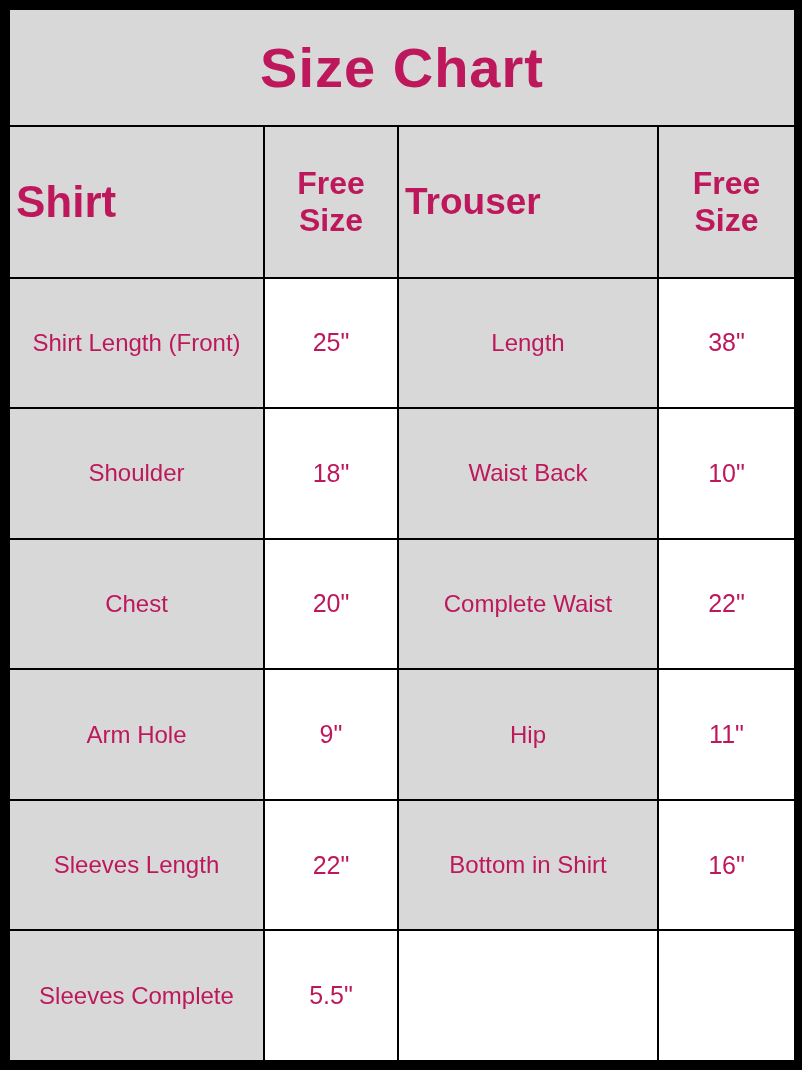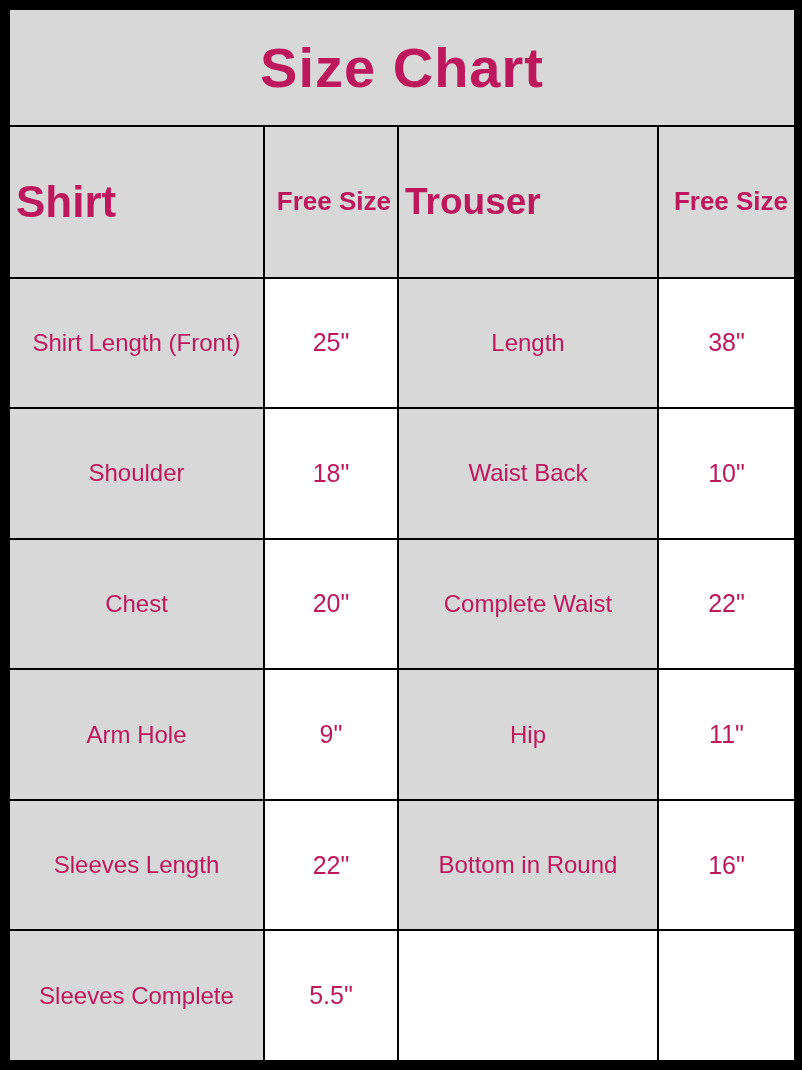--- a/index.html
+++ b/index.html
@@ -41,21 +41,21 @@
     text-align: center;
     font-weight: bold;
     font-size: 56px;
     letter-spacing: 1px;
   }
 
   tr.header-row { height: 123px; }
   th { background: #d8d8d8; font-weight: bold; }
   th.h-shirt   { font-size: 44px; text-align: left; }
   th.h-trouser { font-size: 37px; text-align: left; }
-  th.h-size    { font-size: 26px; text-align: right; }
+  th.h-size    { font-size: 32px; text-align: center; }
 
   tr.body-row { height: 106px; }
   td.label {
     background: #d8d8d8;
     font-size: 24px;
     text-align: center;
   }
   td.value {
     background: #ffffff;
     font-size: 25px;
@@ -105,21 +105,21 @@
       </tr>
       <tr class="body-row">
         <td class="label">Arm Hole</td>
         <td class="value">9"</td>
         <td class="label">Hip</td>
         <td class="value">11"</td>
       </tr>
       <tr class="body-row">
         <td class="label">Sleeves Length</td>
         <td class="value">22"</td>
-        <td class="label">Bottom in Round</td>
+        <td class="label">Bottom in Shirt</td>
         <td class="value">16"</td>
       </tr>
       <tr class="body-row">
         <td class="label">Sleeves Complete</td>
         <td class="value">5.5"</td>
         <td class="label empty"></td>
         <td class="value"></td>
       </tr>
     </tbody>
   </table>

